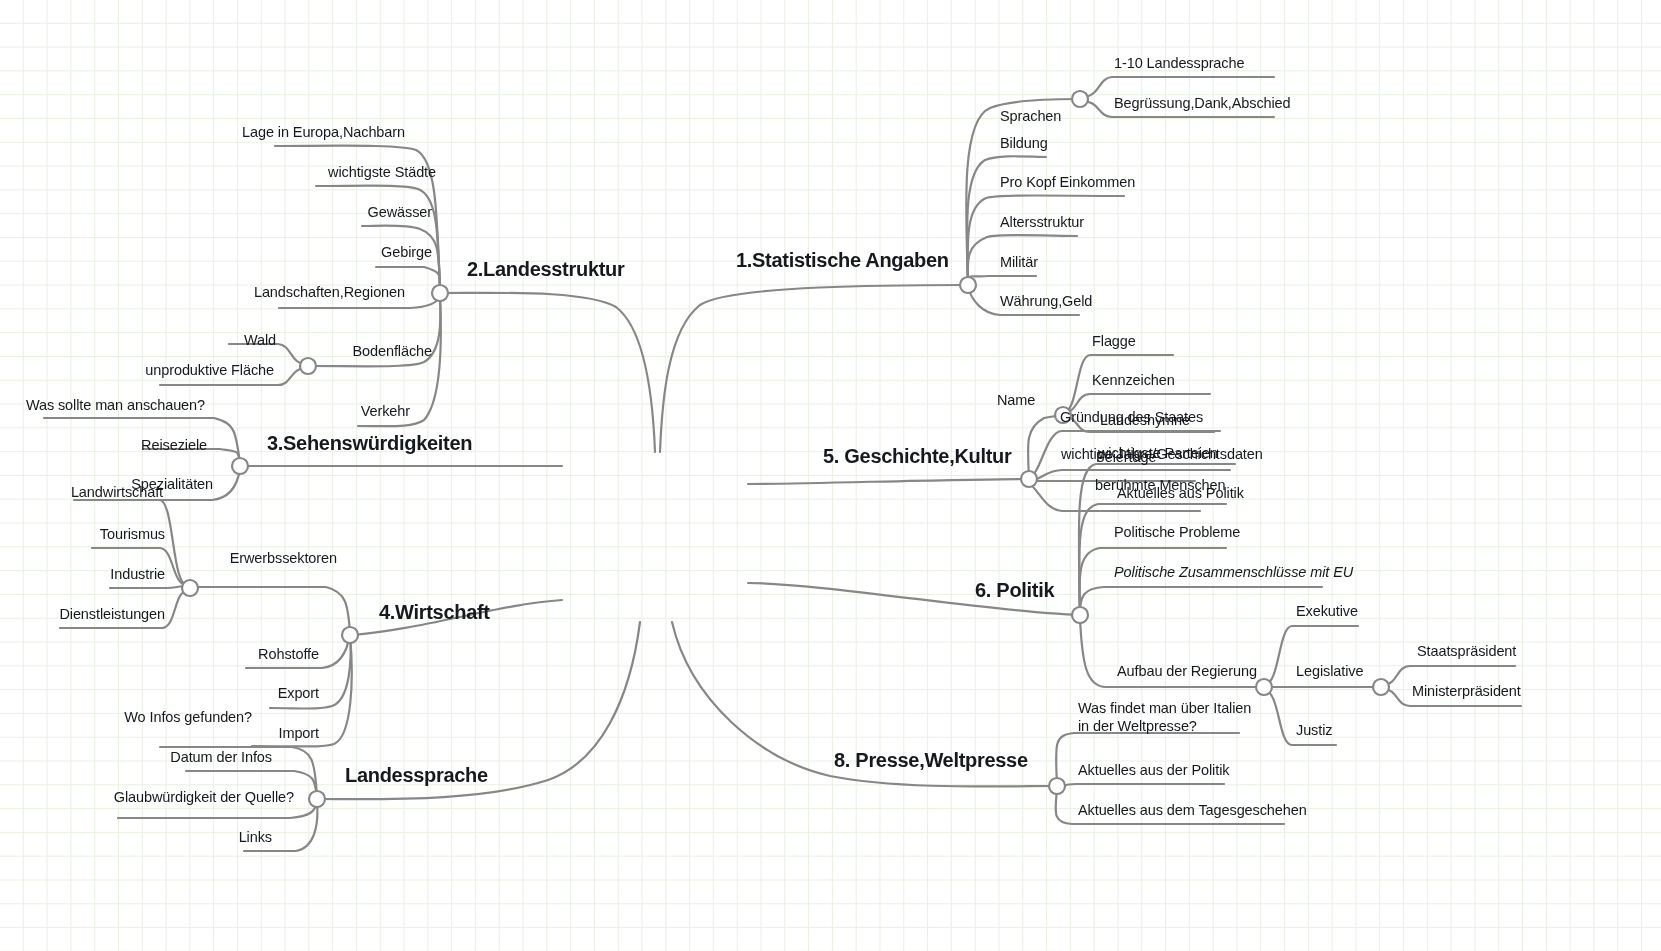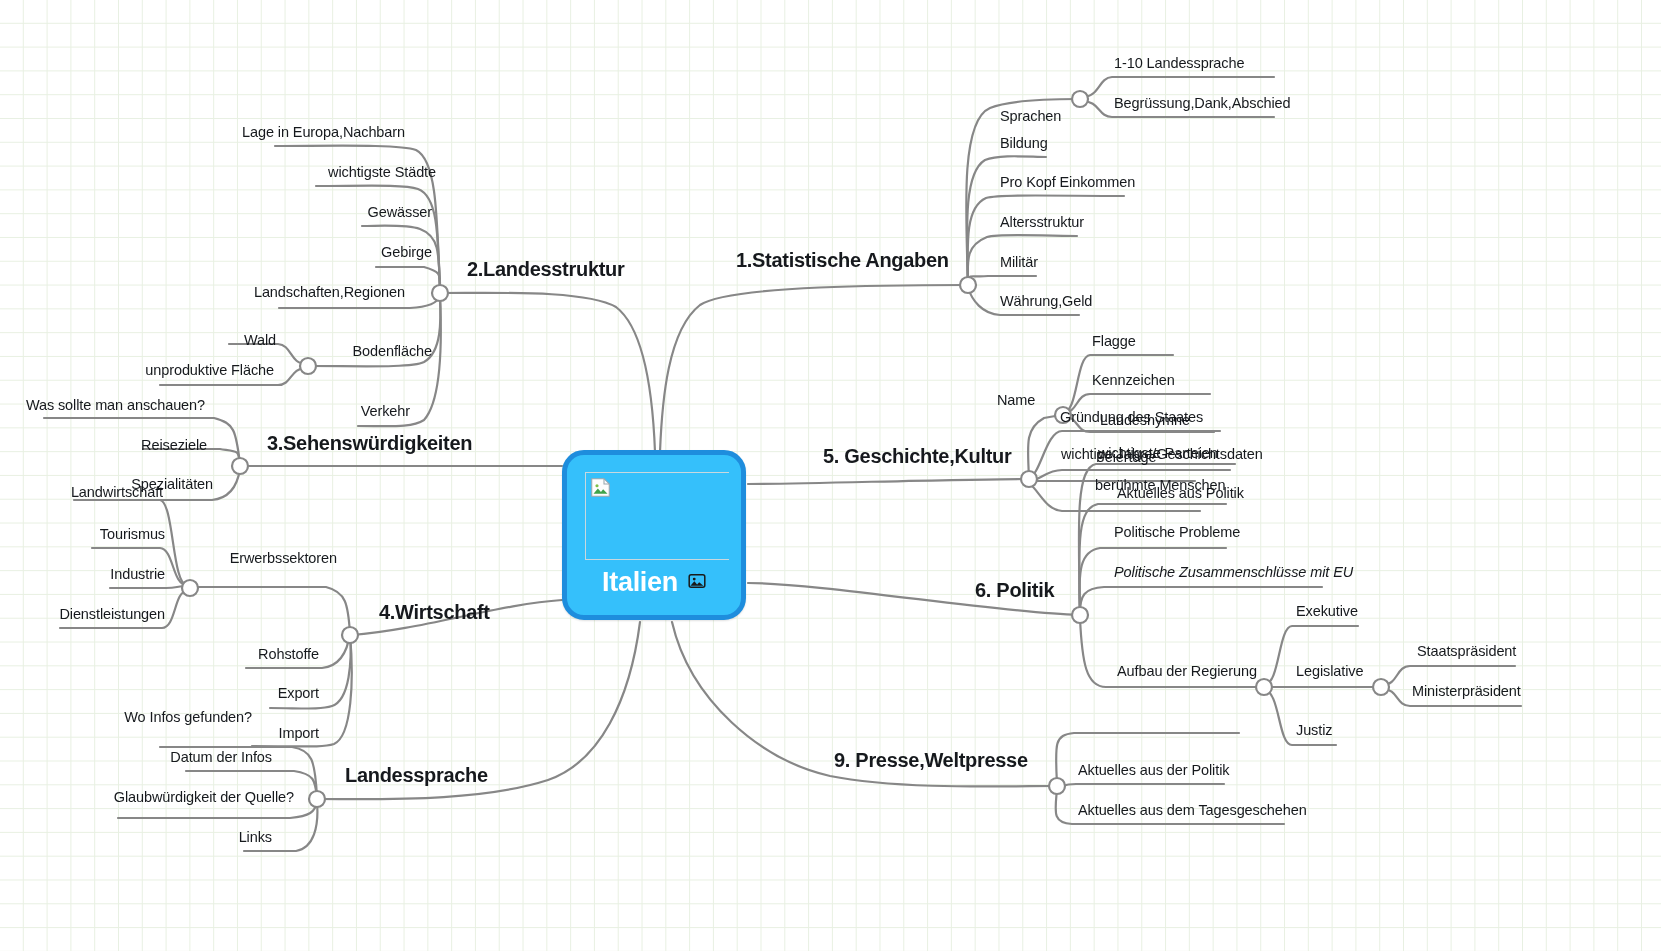--- a/index.html
+++ b/index.html
@@ -220,47 +220,29 @@
       <circle cx="317" cy="799" r="8"></circle>
       <circle cx="1029" cy="479" r="8"></circle>
       <circle cx="1063" cy="415" r="8"></circle>
       <circle cx="1080" cy="615" r="8"></circle>
       <circle cx="1264" cy="687" r="8"></circle>
       <circle cx="1381" cy="687" r="8"></circle>
       <circle cx="1057" cy="786" r="8"></circle>
     </g>
   </svg>
 
-  <div id="central">
-    <div id="central-imgbox">
-      <svg id="broken-img" viewBox="0 0 24 24">
-        <path d="M2 2 h14 l6 6 v14 h-20 z" fill="#fdfdfd" stroke="#9aa6ad" stroke-width="1.2"></path>
-        <path d="M16 2 v6 h6" fill="none" stroke="#9aa6ad" stroke-width="1.2"></path>
-        <path d="M4 19 l5 -6 l3.5 4 l2.5 -3 l5 5 z" fill="#3ea34b"></path>
-        <circle cx="8" cy="10" r="1.8" fill="#7fbf4a"></circle>
-        <path d="M3 3 l18 18" stroke="#d14b3a" stroke-width="1.4" opacity="0.0"></path>
-      </svg>
-    </div>
-    <div id="central-title">
-      <span>Italien</span><span class="glyph"><svg width="18" height="18" viewBox="0 0 24 24">
-            <rect x="1.6" y="3.6" width="20.8" height="16.8" rx="2.6" fill="none" stroke="#1a1a1a" stroke-width="2"></rect>
-            <circle cx="8.3" cy="9.4" r="1.9" fill="#1a1a1a"></circle>
-            <path d="M3.2 18.4 l5.3 -6 l3.6 4.1 l2.8 -3 l5.6 4.9 z" fill="#1a1a1a"></path>
-          </svg></span>
-    </div>
-  </div>
 
   <div class="node-label lvl1" style="left:467px; top:257px;">2.Landesstruktur</div>
   <div class="node-label lvl1" style="left:736px; top:248px;">1.Statistische Angaben</div>
   <div class="node-label lvl1" style="left:267px; top:431px;">3.Sehenswürdigkeiten</div>
   <div class="node-label lvl1" style="left:823px; top:444px;">5. Geschichte,Kultur</div>
   <div class="node-label lvl1" style="left:379px; top:600px;">4.Wirtschaft</div>
   <div class="node-label lvl1" style="left:975px; top:578px;">6. Politik</div>
   <div class="node-label lvl1" style="left:345px; top:763px;">Landessprache</div>
-  <div class="node-label lvl1" style="left:834px; top:748px;">9. Presse,Weltpresse</div>
+  <div class="node-label lvl1" style="left:834px; top:748px;">8. Presse,Weltpresse</div>
 
   <div class="node-label right" style="left:1000px; top:73px;margin-top:34px;">Sprachen</div>
   <div class="node-label right" style="left:1114px; top:54px;">1-10 Landessprache</div>
   <div class="node-label right" style="left:1114px; top:94px;">Begrüssung,Dank,Abschied</div>
   <div class="node-label right" style="left:1000px; top:134px;">Bildung</div>
   <div class="node-label right" style="left:1000px; top:173px;">Pro Kopf Einkommen</div>
   <div class="node-label right" style="left:1000px; top:213px;">Altersstruktur</div>
   <div class="node-label right" style="left:1000px; top:253px;">Militär</div>
   <div class="node-label right" style="left:1000px; top:292px;">Währung,Geld</div>
 
@@ -305,16 +287,17 @@
   <div class="node-label right" style="left:1117px; top:484px;">Aktuelles aus Politik</div>
   <div class="node-label right" style="left:1114px; top:523px;">Politische Probleme</div>
   <div class="node-label right" style="left:1114px; top:563px;font-style:italic;">Politische Zusammenschlüsse mit EU</div>
   <div class="node-label right" style="left:1117px; top:662px;">Aufbau der Regierung</div>
   <div class="node-label right" style="left:1296px; top:602px;">Exekutive</div>
   <div class="node-label right" style="left:1296px; top:662px;">Legislative</div>
   <div class="node-label right" style="left:1296px; top:721px;">Justiz</div>
   <div class="node-label right" style="left:1417px; top:642px;">Staatspräsident</div>
   <div class="node-label right" style="left:1412px; top:682px;">Ministerpräsident</div>
 
+  <div class="node-label right two-line" style="left:1078px; top:699px;">Was findet man über Italien in der Weltpresse?</div>
   <div class="node-label right" style="left:1078px; top:761px;">Aktuelles aus der Politik</div>
   <div class="node-label right" style="left:1078px; top:801px;">Aktuelles aus dem Tagesgeschehen</div>
 
 </div>
 
 </body></html>

